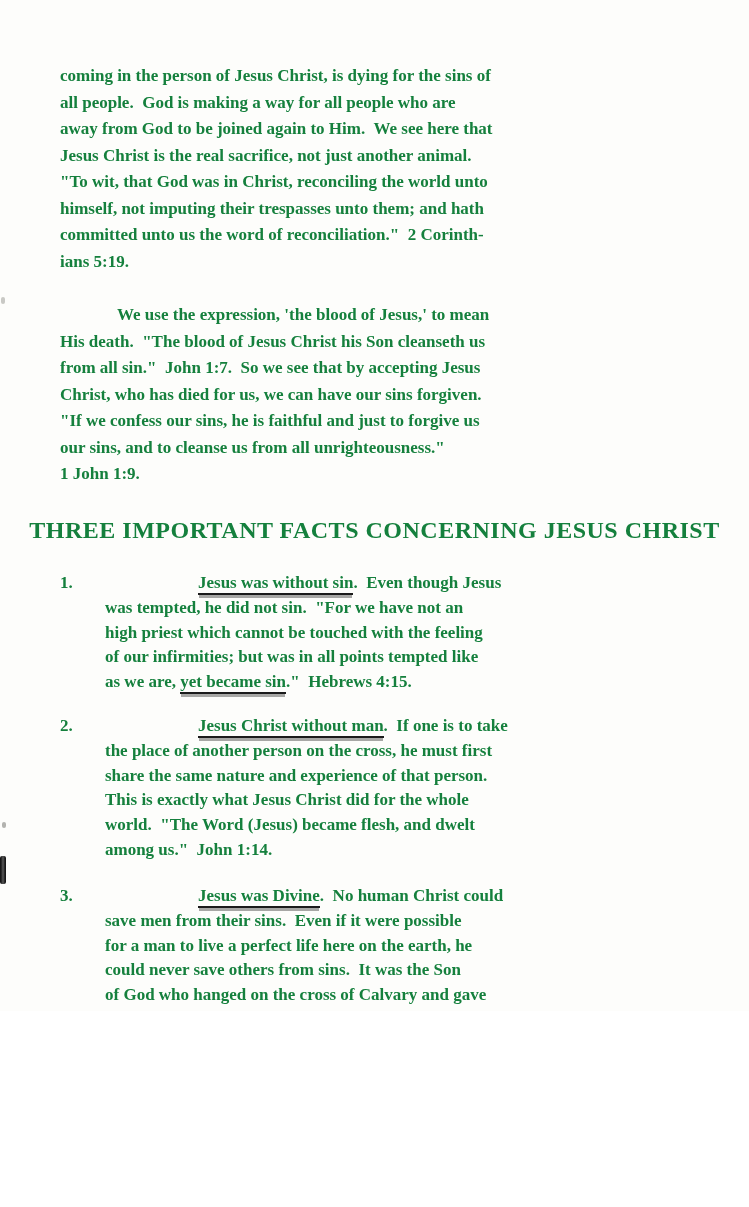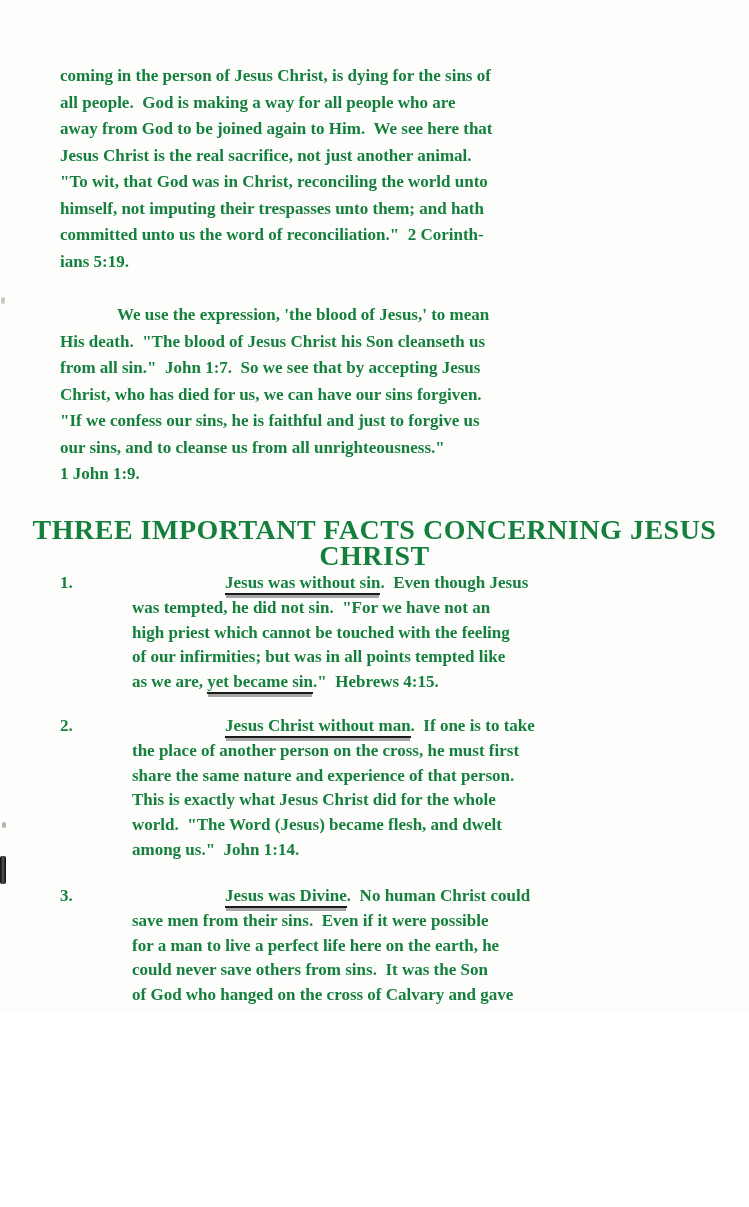--- a/index.html
+++ b/index.html
@@ -30,39 +30,39 @@
   }
   .para1 { top: 63px; }
   .para2 { top: 302px; text-indent: 57px; }
   .heading {
     position: absolute;
     top: 517px;
     left: 0;
     width: 100%;
     margin: 0;
     text-align: center;
-    font-size: 28px;
+    font-size: 24px;
     line-height: 26px;
     letter-spacing: 0.5px;
     font-weight: bold;
   }
   .item {
     position: absolute;
     left: 60px;
     width: 666px;
     font-size: 17px;
     line-height: 24.8px;
   }
   .item .num {
     position: absolute;
     left: 0;
     top: 0;
   }
   .item .item-text {
-    margin-left: 72px;
+    margin-left: 45px;
     text-indent: 93px;
     white-space: pre-wrap;
   }
   .item1 { top: 571px; }
   .item2 { top: 714px; }
   .item3 { top: 884px; }
   .u {
     border-bottom: 2px solid #1b1b1b;
     box-shadow: 0 4px 0 -1px rgba(27,27,27,0.38);
     padding-bottom: 1px;

